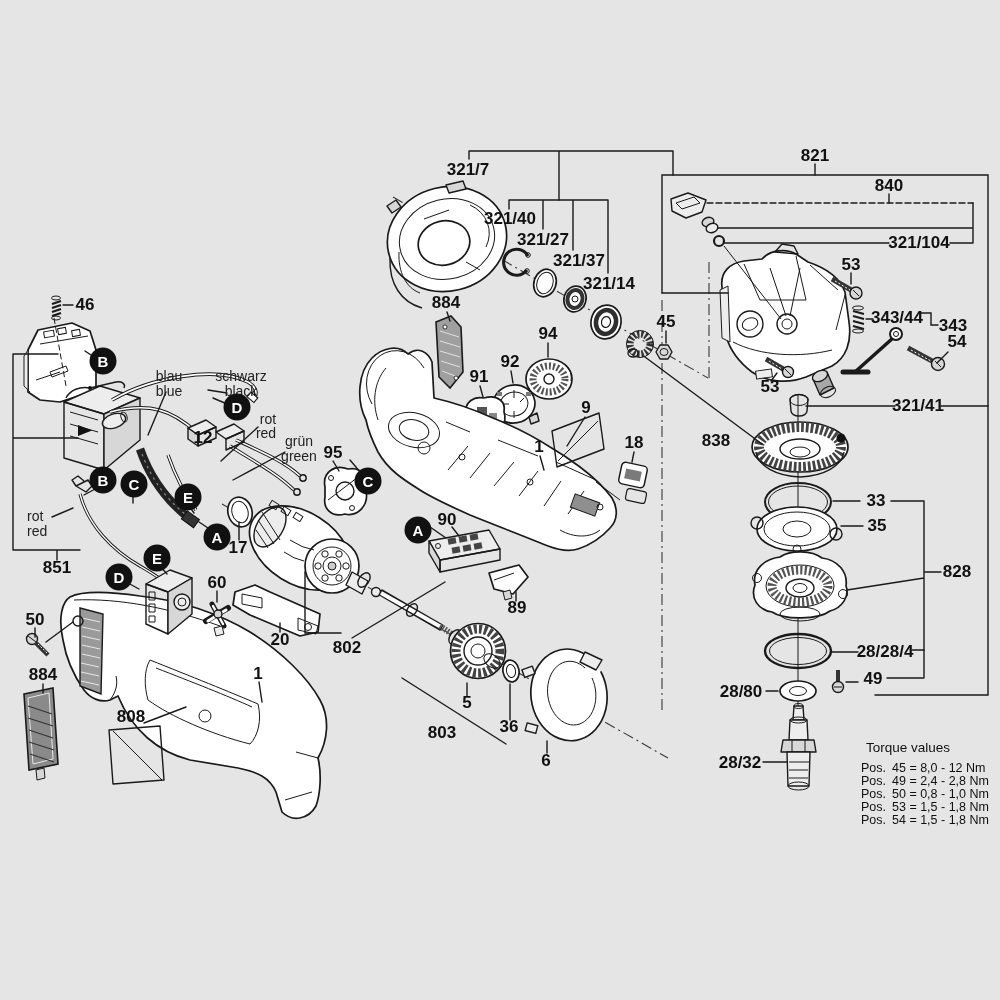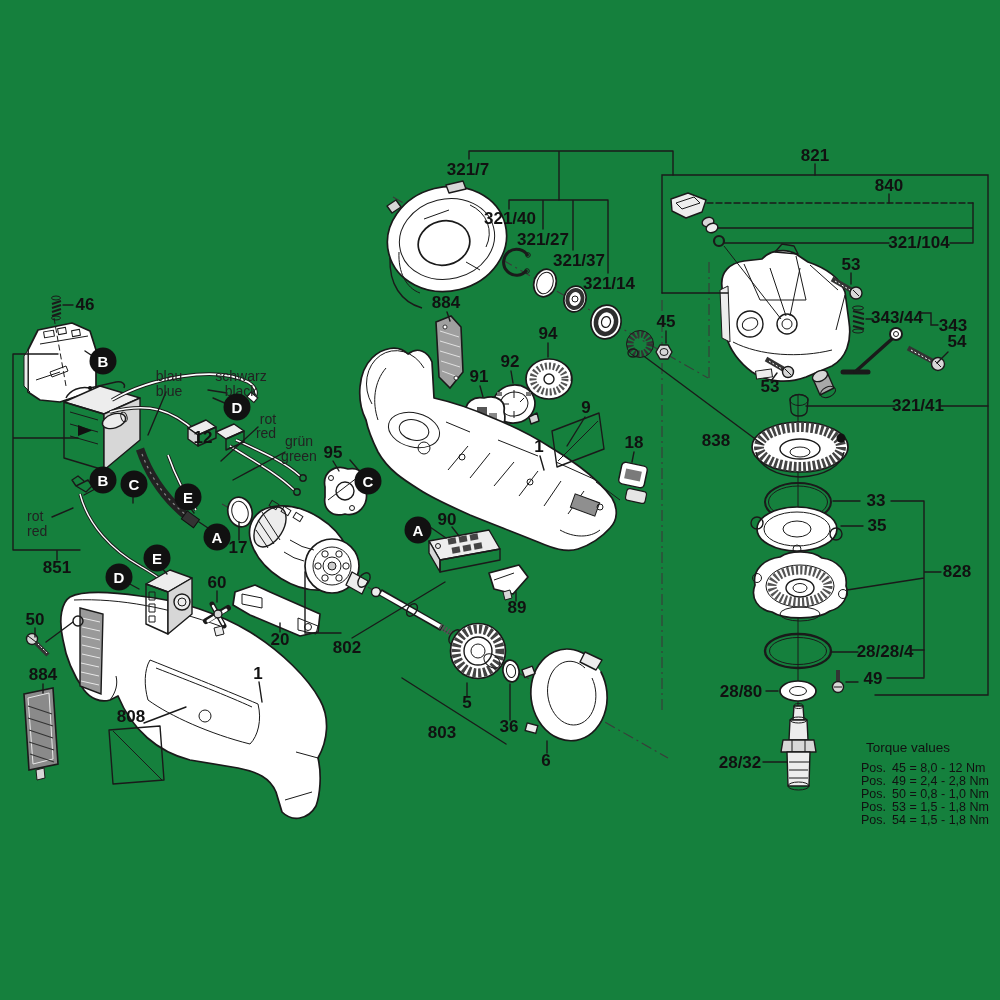--- a/index.html
+++ b/index.html
@@ -1,16 +1,16 @@
 <!DOCTYPE html>
 <html><head>
 <meta charset="utf-8">
 <style>
   html,body{margin:0;padding:0;background:#fff;}
-  .stage{width:1000px;height:1000px;position:relative;background:#15803d;overflow:hidden;text-decoration:underline;}
+  .stage{width:1000px;height:1000px;position:relative;background:#e5e5e5;overflow:hidden;text-decoration:underline;}
   svg{display:block;}
   svg text{font-family:"Liberation Sans",sans-serif;}
   .pl{font-weight:bold;font-size:17px;fill:#111;text-anchor:middle;}
   .wl{font-size:14px;fill:#222;text-anchor:middle;}
   .wls{font-size:14px;fill:#222;text-anchor:start;}
   .tqt{font-size:13.5px;fill:#111;text-anchor:middle;}
   .tq{font-size:12.5px;fill:#111;text-anchor:start;}
   .cl{font-weight:bold;font-size:15px;fill:#fff;text-anchor:middle;}
   .ln{stroke:#1a1a1a;stroke-width:1.4;fill:none;stroke-linecap:round;}
   .lnt{stroke:#1a1a1a;stroke-width:1;fill:none;}

